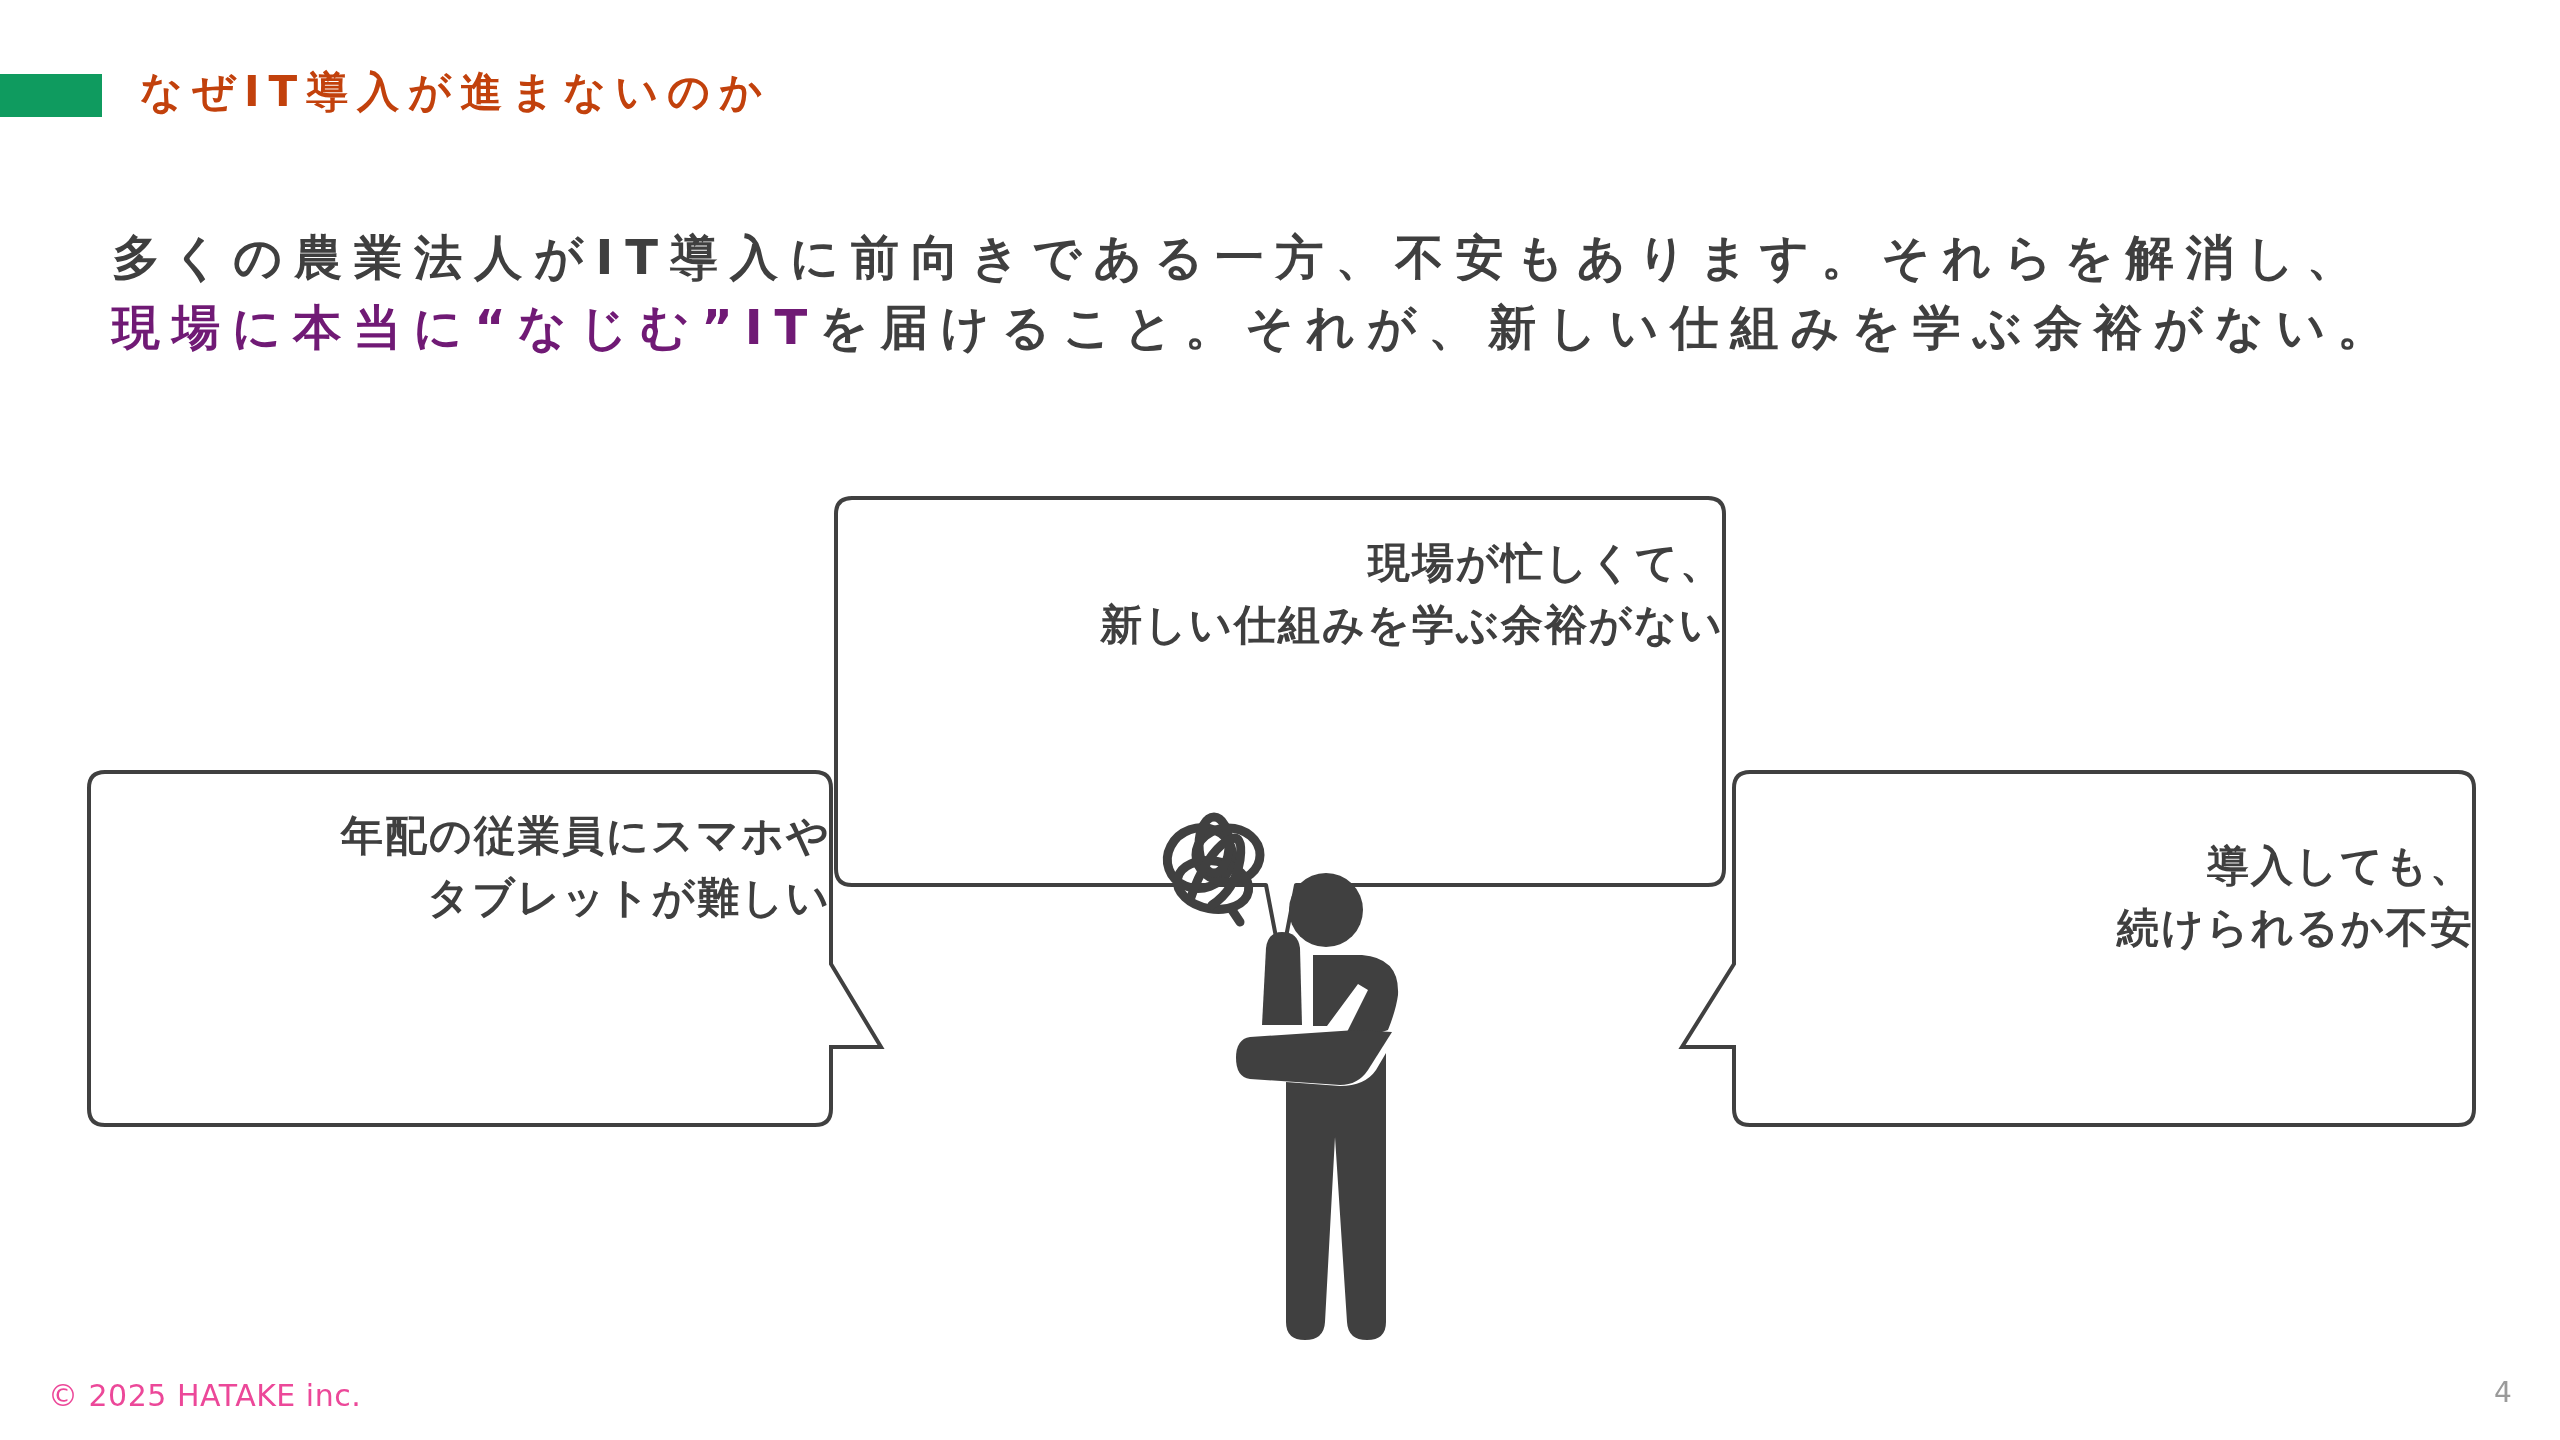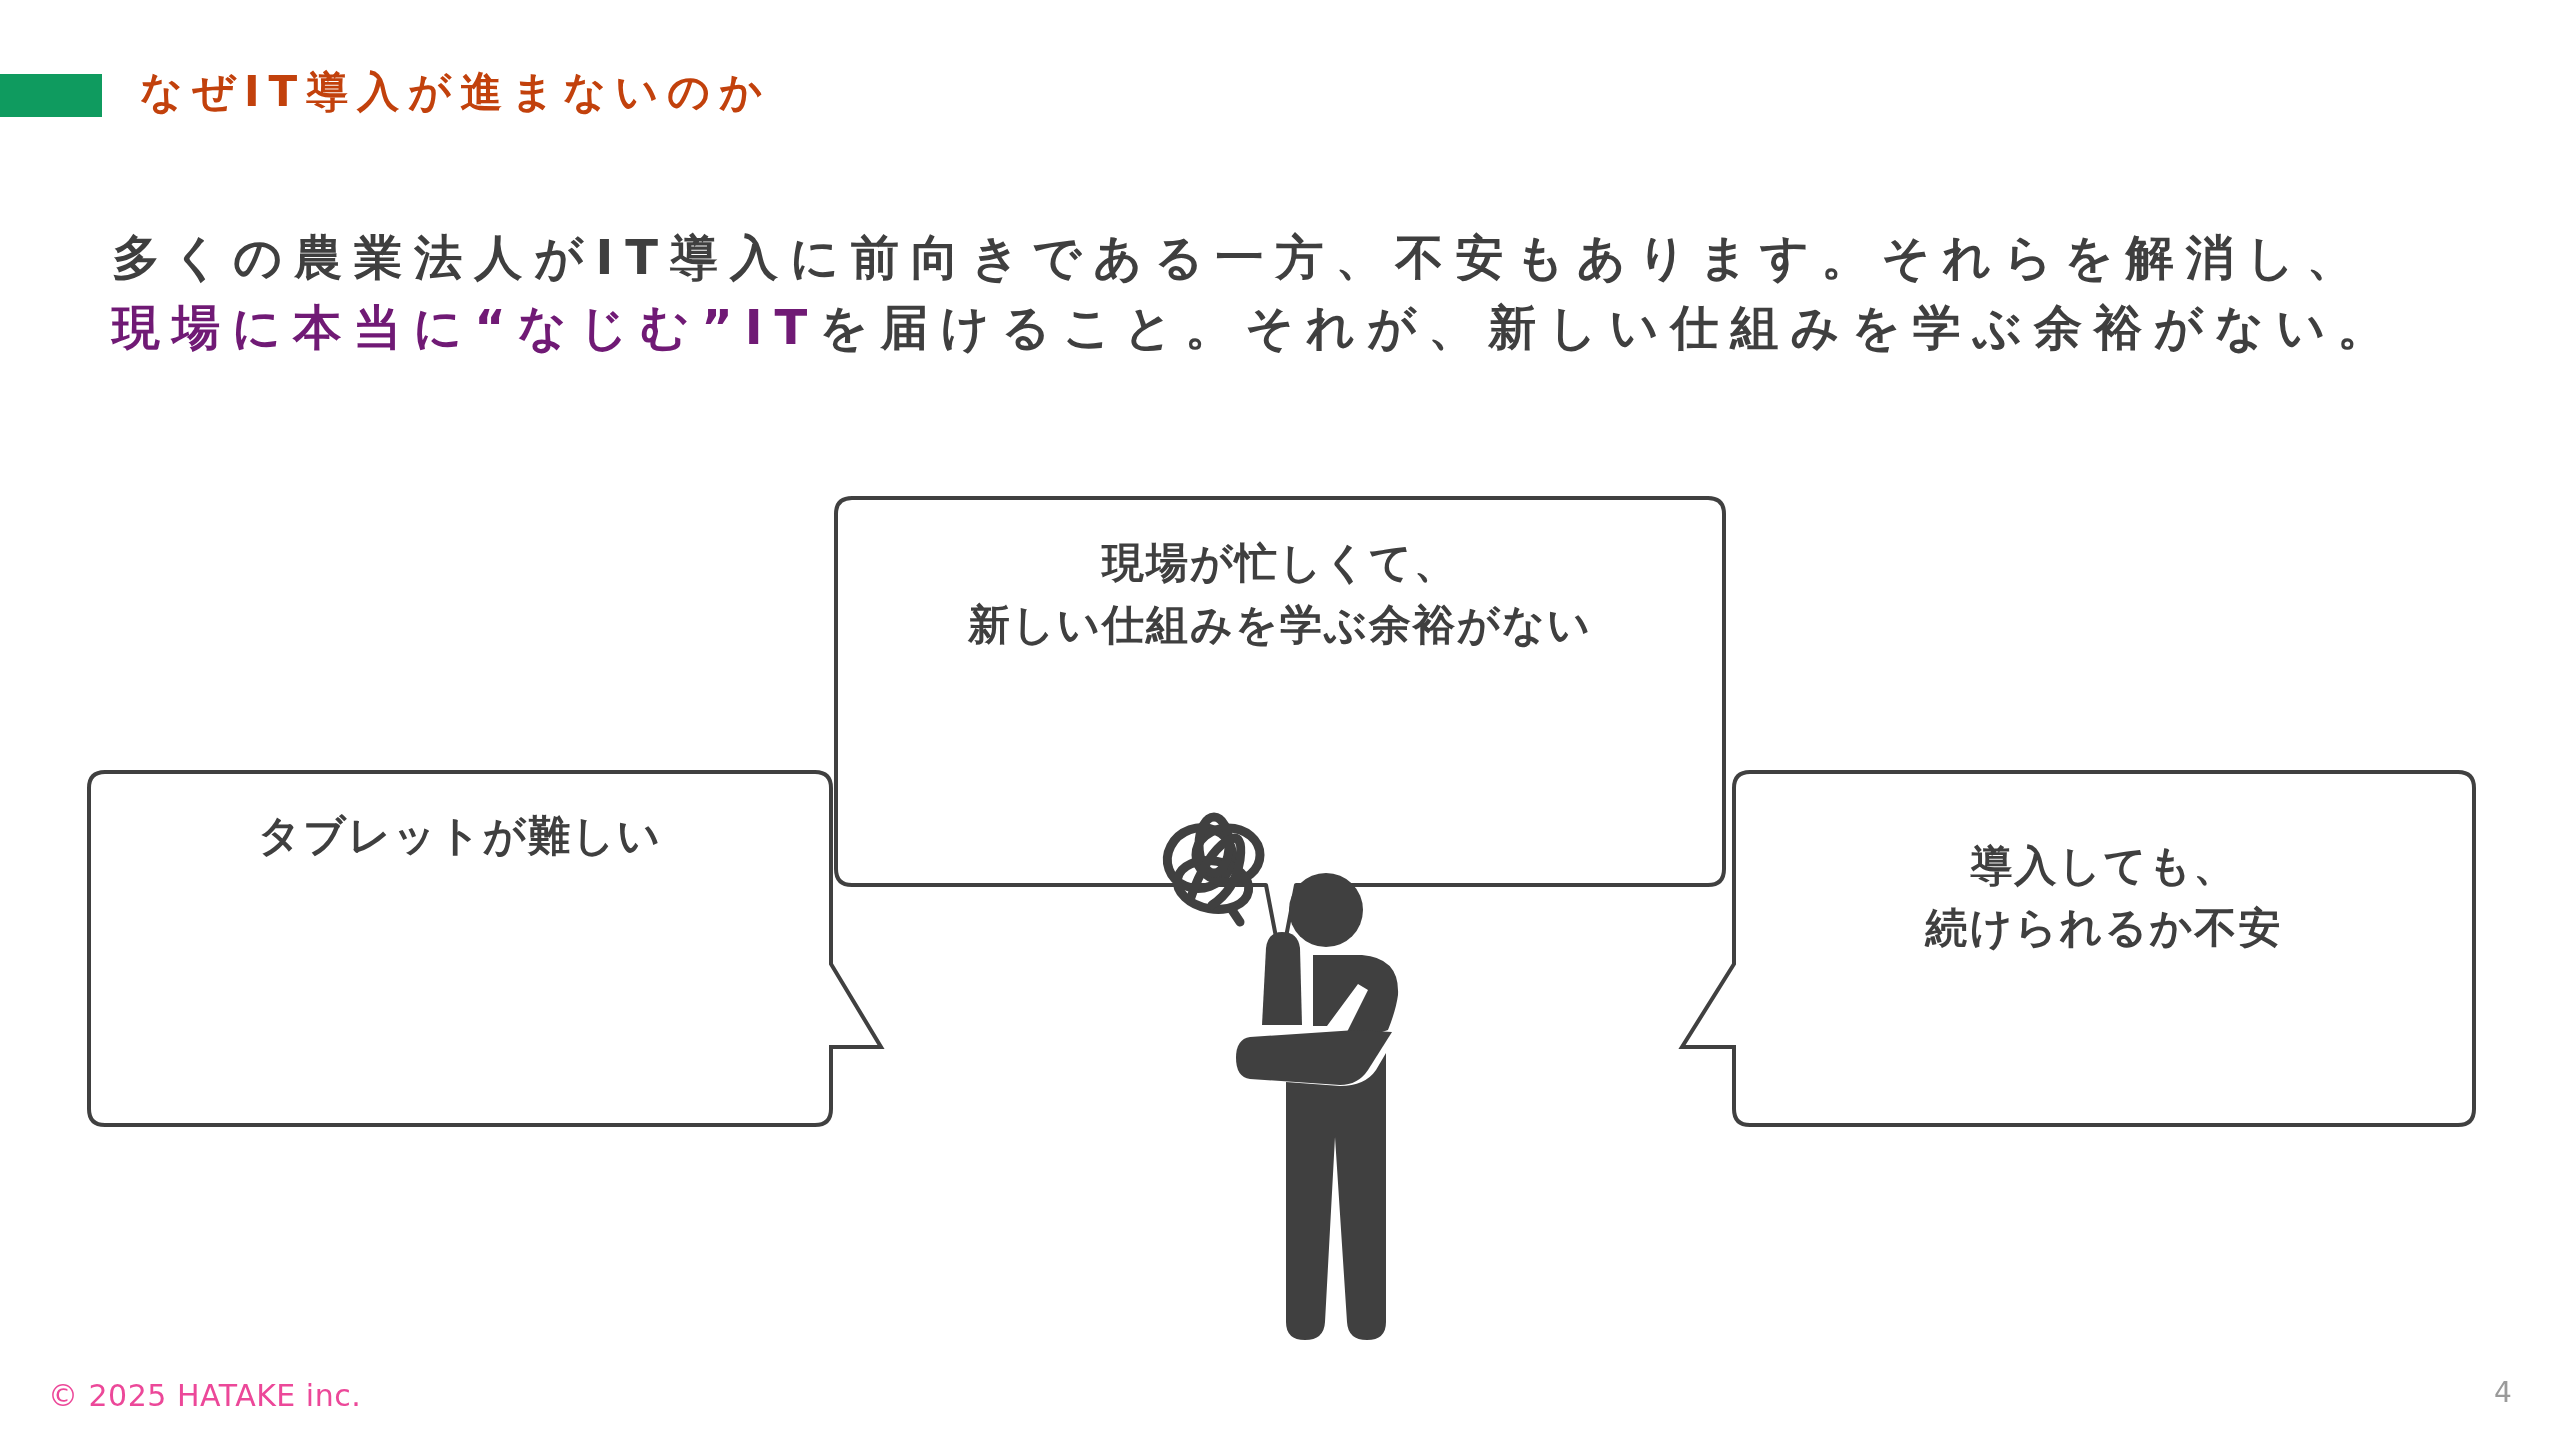--- a/index.html
+++ b/index.html
@@ -19,21 +19,21 @@
     color: #c2410c; white-space: nowrap; line-height: 60px;
   }
   .lead {
     position: absolute; left: 112px; top: 222px;
     font-size: 48px; font-weight: bold; letter-spacing: 12px;
     line-height: 70px; white-space: nowrap; color: #3f3f3f;
   }
   .lead .hl { color: #701a75; }
   .bubble-svg { position: absolute; left: 0; top: 0; }
   .bubble-text {
-    position: absolute; text-align: center;
+    position: absolute; text-align: right;
     font-size: 42px; font-weight: bold; line-height: 62px;
     color: #3f3f3f; letter-spacing: 2px; white-space: nowrap;
   }
   .footer-copy {
     position: absolute; left: 48px; top: 1378px;
     font-size: 30px; color: #ec4899; letter-spacing: 0.5px;
   }
   .page-num {
     position: absolute; left: 2494px; top: 1376px;
     font-size: 28px; color: #9a9a9a;
@@ -79,20 +79,21 @@
 
     <path d="M1286 1082 L1340 1086 Q1365 1086 1376 1070 L1386 1053 L1386 1322 Q1386 1340 1367 1340 Q1348 1340 1347 1322 L1335 1137 L1325 1322 Q1324 1340 1305 1340 Q1286 1340 1286 1322 Z"></path>
   </g>
 </svg>
 
 <div class="bubble-text" style="left:836px; top:532px; width:888px;">
   <div>現場が忙しくて、</div>
   <div>新しい仕組みを学ぶ余裕がない</div>
 </div>
 <div class="bubble-text" style="left:89px; top:805px; width:742px;">
+  <div>年配の従業員にスマホや</div>
   <div>タブレットが難しい</div>
 </div>
 <div class="bubble-text" style="left:1734px; top:805px; width:740px;margin-top:30px;">
   <div>導入しても、</div>
   <div>続けられるか不安</div>
 </div>
 
 <div class="footer-copy">© 2025 HATAKE inc.</div>
 <div class="page-num">4</div>
 

